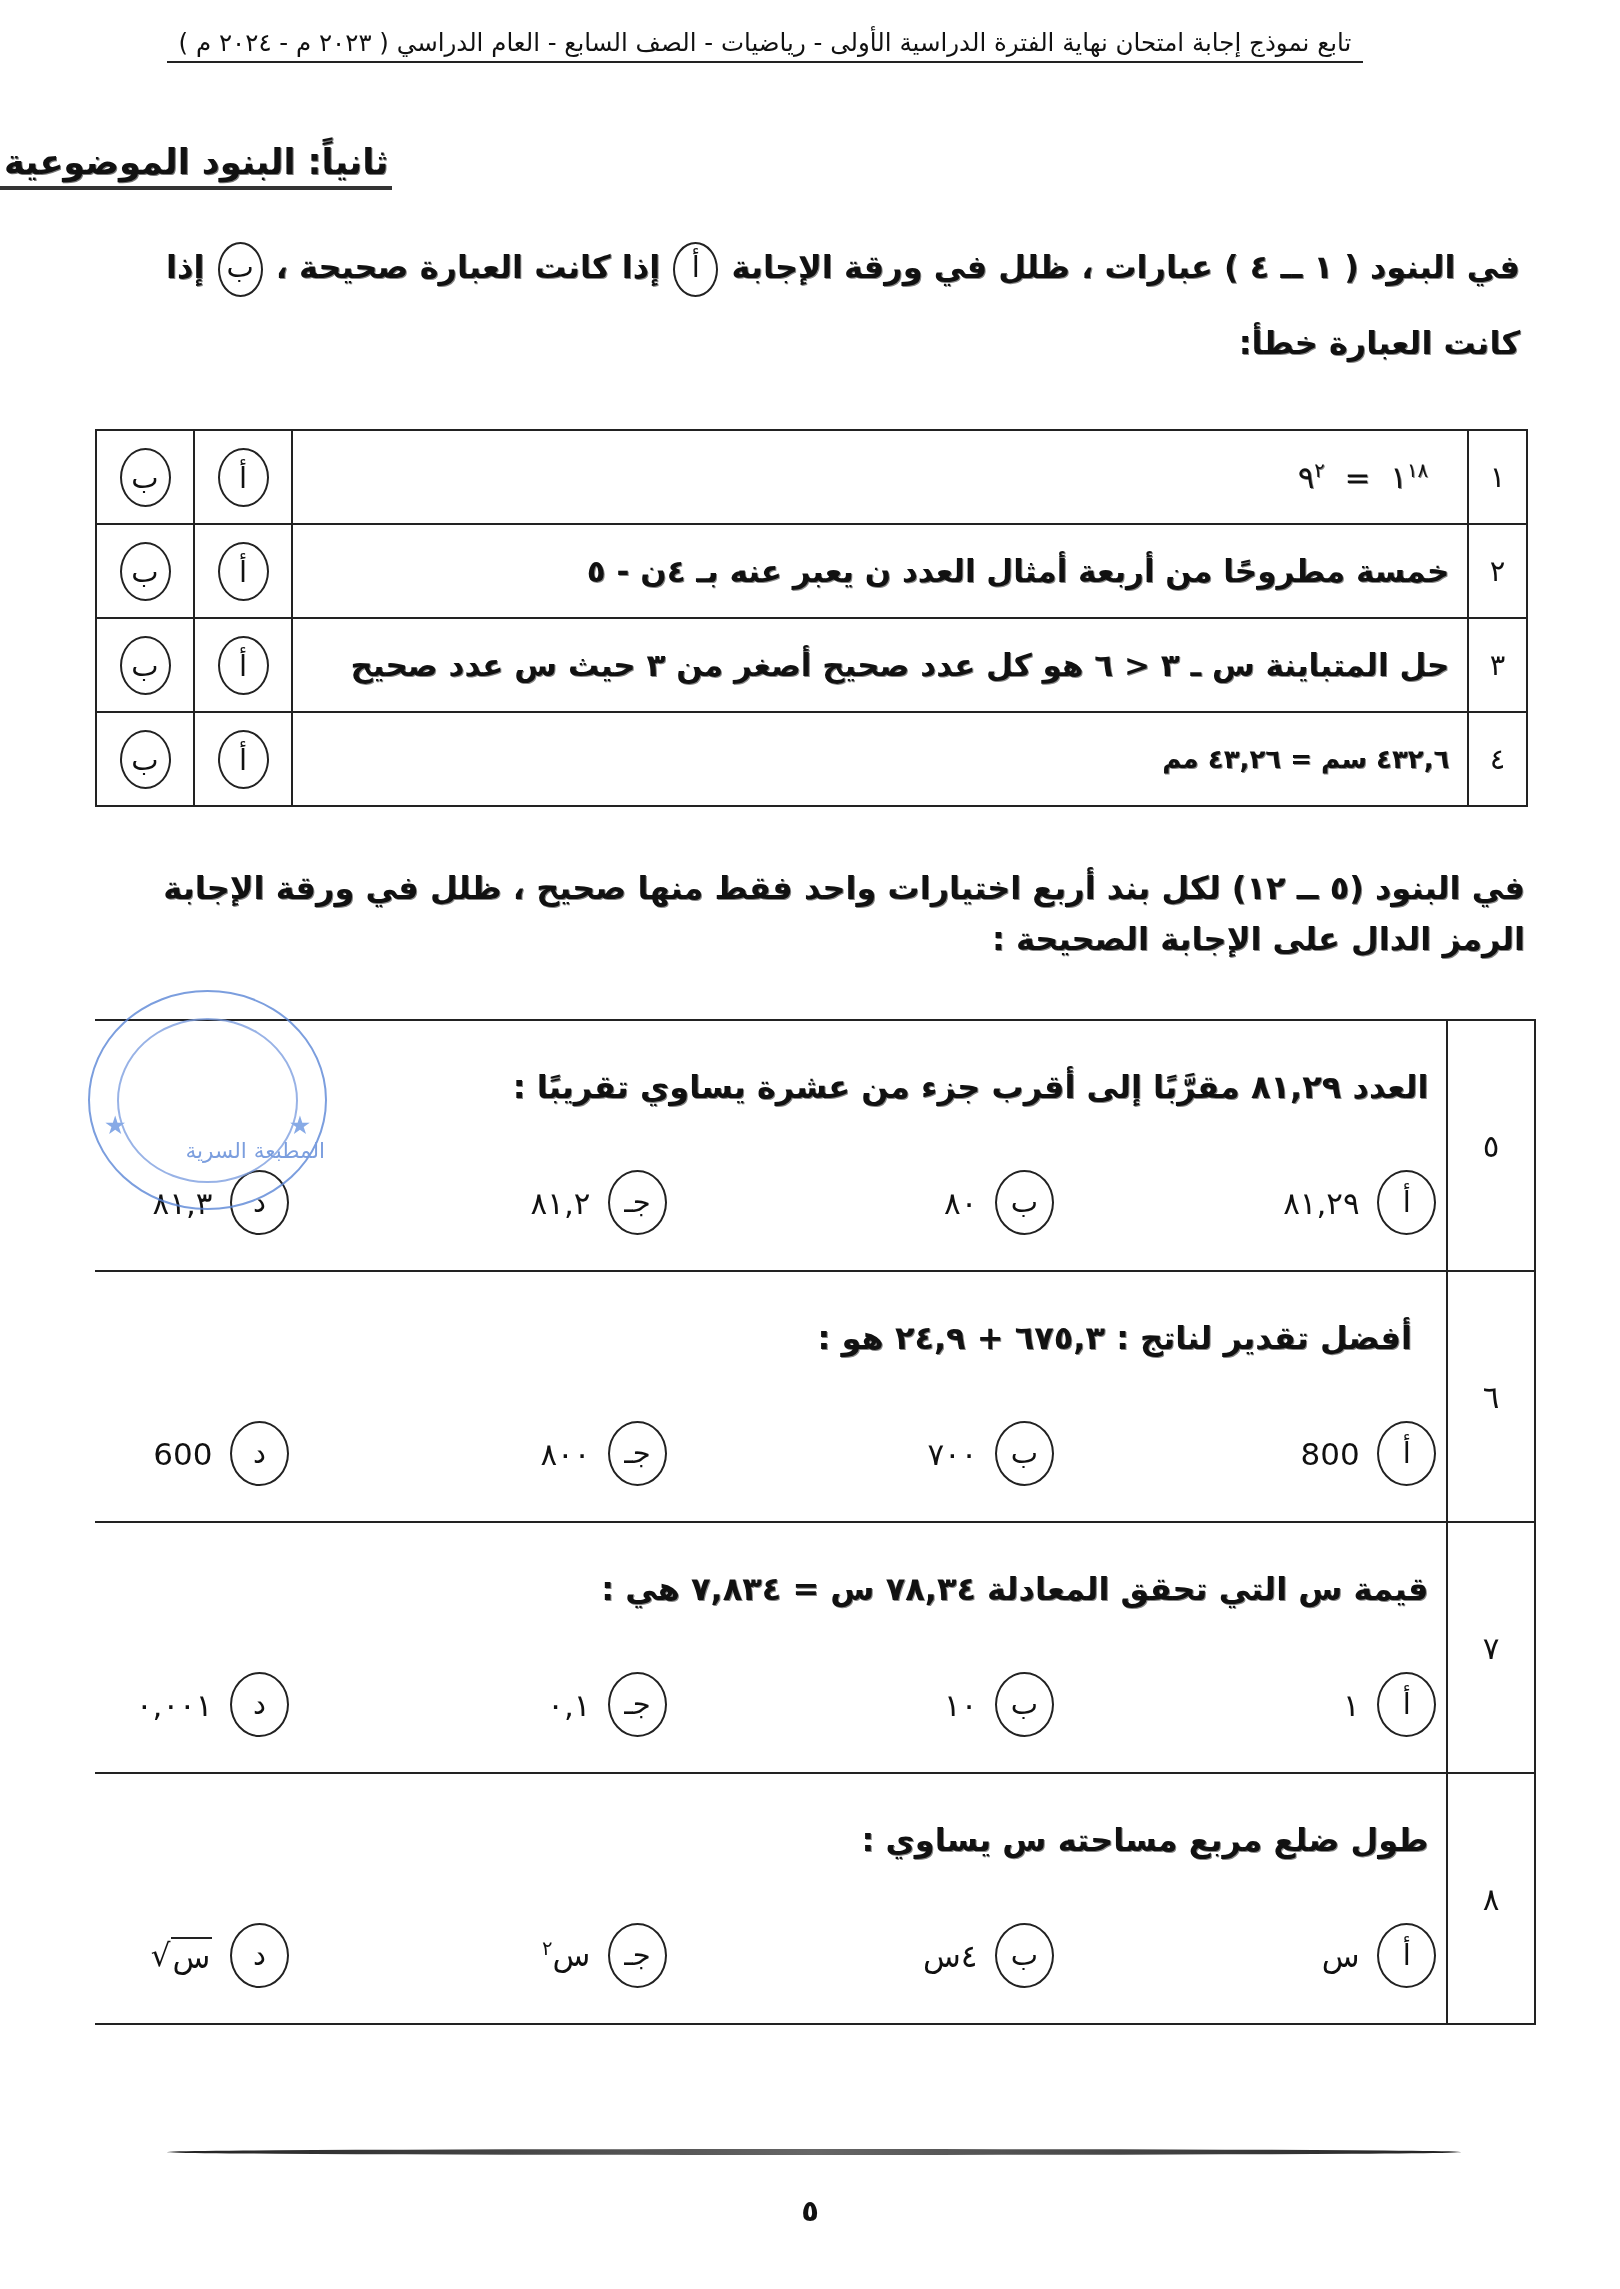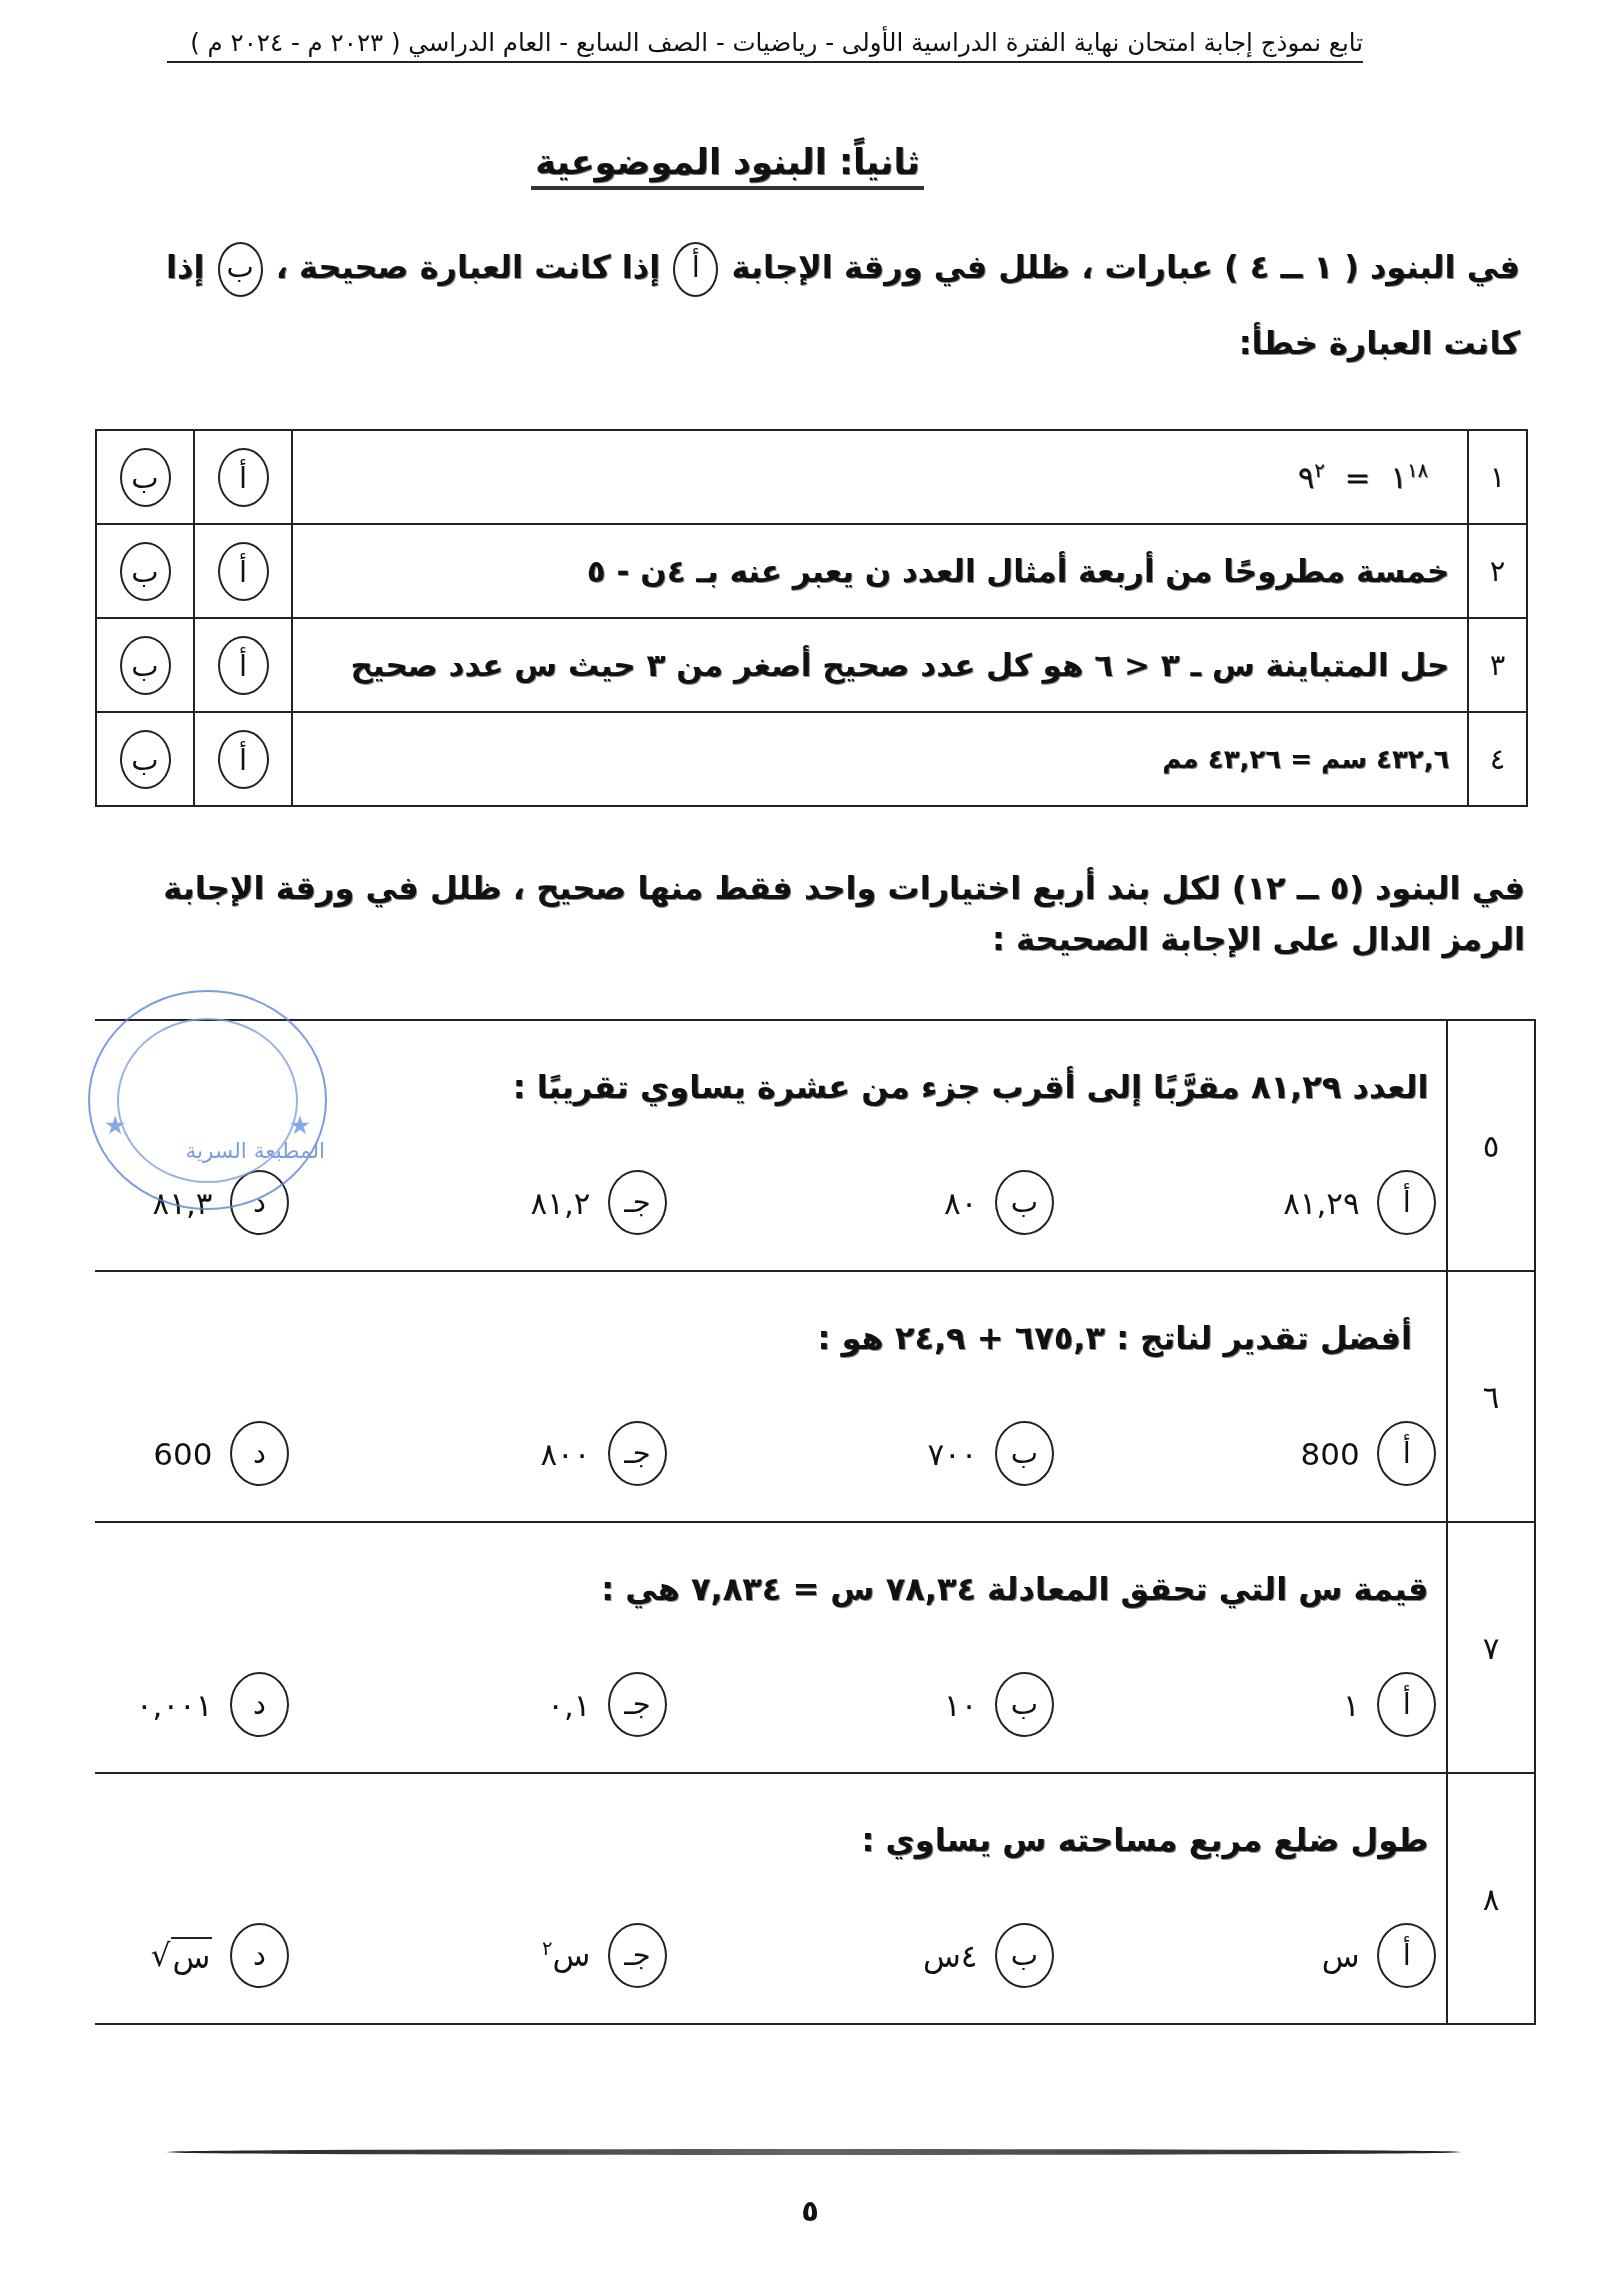--- a/index.html
+++ b/index.html
@@ -4,26 +4,26 @@
 <style>
   html, body { margin: 0; padding: 0; background: #ffffff; }
   body {
     width: 1620px; height: 2290px; position: relative; overflow: hidden;
     font-family: "DejaVu Sans", "Liberation Sans", sans-serif;
     color: #111;
   }
   .abs { position: absolute; }
   .header-line {
     left: 167px; width: 1196px; top: 25.5px; height: 35px;
-    font-size: 24.5px; text-align: right; white-space: nowrap;
+    font-size: 24.5px; text-align: center; white-space: nowrap;
     border-bottom: 2.9px solid #222; line-height: 33px;
     font-family: "DejaVu Sans", sans-serif; letter-spacing: -0.3px;
   }
   .section-title {
-    left: 0; width: 1359px; top: 142px; text-align: center; padding-left: 48px;
+    left: 0; width: 1359px; top: 142px; text-align: left;
   }
   .section-title span {
     font-size: 35px; font-weight: bold; border-bottom: 4.9px solid #333;
     padding: 0 3.9px 3.9px; text-shadow: 1px 1px 0 #777;
   }
   .instr {
     right: 100px; width: 1431px; font-size: 32px; font-weight: bold;
     line-height: 76px; text-shadow: 1px 1px 0 #888;
   }
   .instr .circ {

